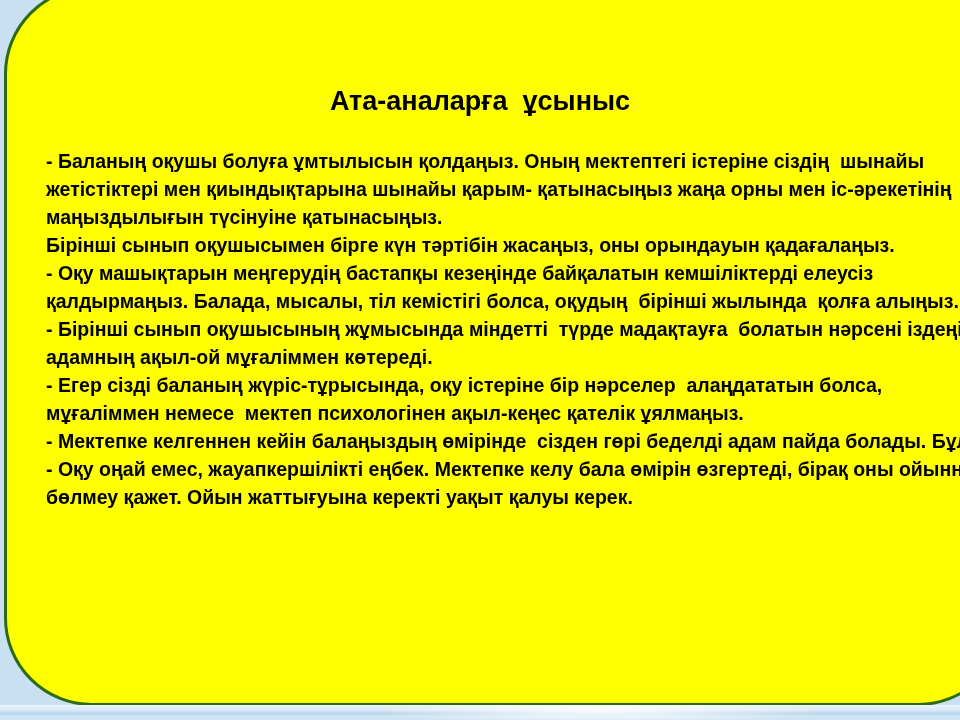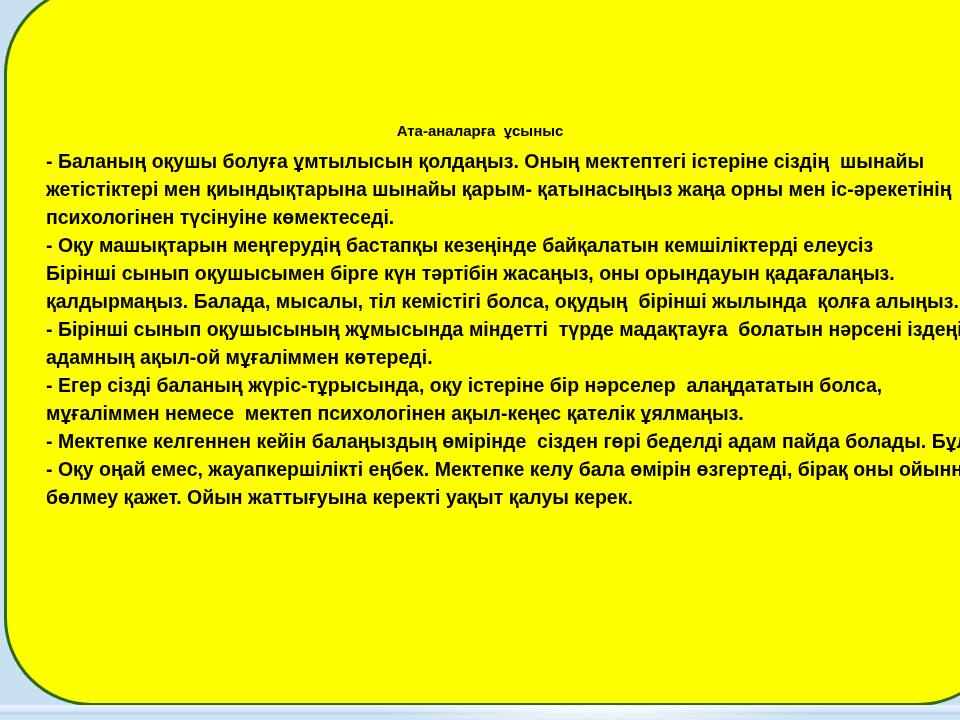--- a/index.html
+++ b/index.html
@@ -43,25 +43,24 @@
     background: var(--card-fill, #ffff00);
     border: 3px solid var(--card-border, #2e6a12);
     border-radius: 88px;
   }
   .title {
     position: absolute;
     top: 86px;
     left: 0;
     width: 960px;
     text-align: center;
-    font-size: 15px;
+    font-size: 27px;
     font-weight: bold;
     color: var(--text, #000);
     white-space: pre;
-    margin-top: 36px;
   }
   .body-text {
     position: absolute;
     top: 147px;
     left: 46px;
     width: 880px;
     color: var(--text, #000);
   }
   .body-line {
     font-size: 19.5px;
@@ -75,23 +74,23 @@
 <body style="--bg: #c9e0f2; --card-fill: #ffff00; --card-border: #2e6a12; --text: #000000;">
 
 <div class="stage">
   <div class="card"></div>
   <div class="bottom-band"></div>
   <div class="title">Ата-аналарға  ұсыныс</div>
   <div class="body-text">
 
   <div class="body-line">- Баланың оқушы болуға ұмтылысын қолдаңыз. Оның мектептегі істеріне сіздің  шынайы</div>
       <div class="body-line">жетістіктері мен қиындықтарына шынайы қарым- қатынасыңыз жаңа орны мен іс-әрекетінің</div>
-      <div class="body-line">психологінен түсінуіне көмектеседі.</div>
+      <div class="body-line">маңыздылығын түсінуіне қатынасыңыз.</div>
+      <div class="body-line">Бірінші сынып оқушысымен бірге күн тәртібін жасаңыз, оны орындауын қадағалаңыз.</div>
       <div class="body-line">- Оқу машықтарын меңгерудің бастапқы кезеңінде байқалатын кемшіліктерді елеусіз</div>
-      <div class="body-line">Бірінші сынып оқушысымен бірге күн тәртібін жасаңыз, оны орындауын қадағалаңыз.</div>
       <div class="body-line">қалдырмаңыз. Балада, мысалы, тіл кемістігі болса, оқудың  бірінші жылында  қолға алыңыз.</div>
       <div class="body-line">- Бірінші сынып оқушысының жұмысында міндетті  түрде мадақтауға  болатын нәрсені іздеңіз.</div>
       <div class="body-line">адамның ақыл-ой мұғаліммен көтереді.</div>
       <div class="body-line">- Егер сізді баланың жүріс-тұрысында, оқу істеріне бір нәрселер  алаңдататын болса,</div>
       <div class="body-line">мұғаліммен немесе  мектеп психологінен ақыл-кеңес қателік ұялмаңыз.</div>
       <div class="body-line">- Мектепке келгеннен кейін балаңыздың өмірінде  сізден гөрі беделді адам пайда болады. Бұл-</div>
       <div class="body-line">- Оқу оңай емес, жауапкершілікті еңбек. Мектепке келу бала өмірін өзгертеді, бірақ оны ойыннан</div>
       <div class="body-line">бөлмеу қажет. Ойын жаттығуына керекті уақыт қалуы керек.</div>
     </div>
 </div>

